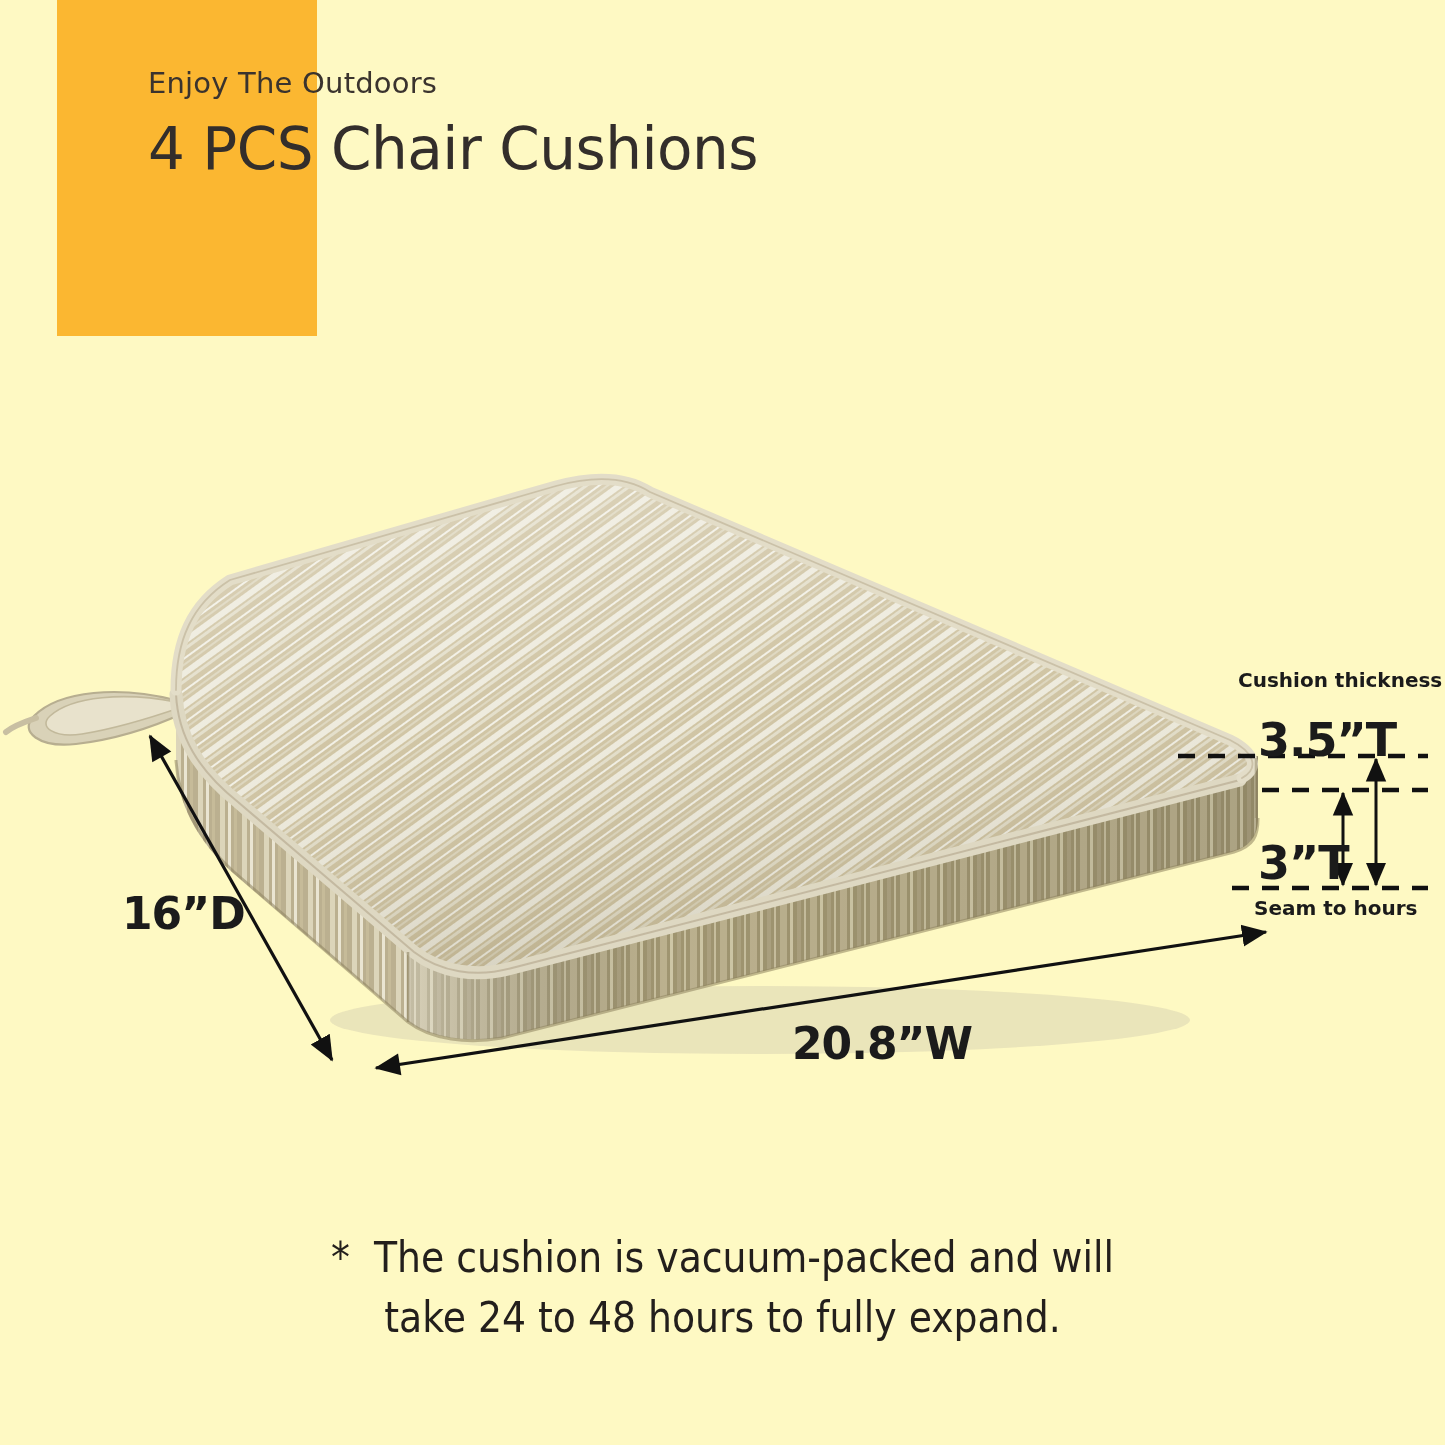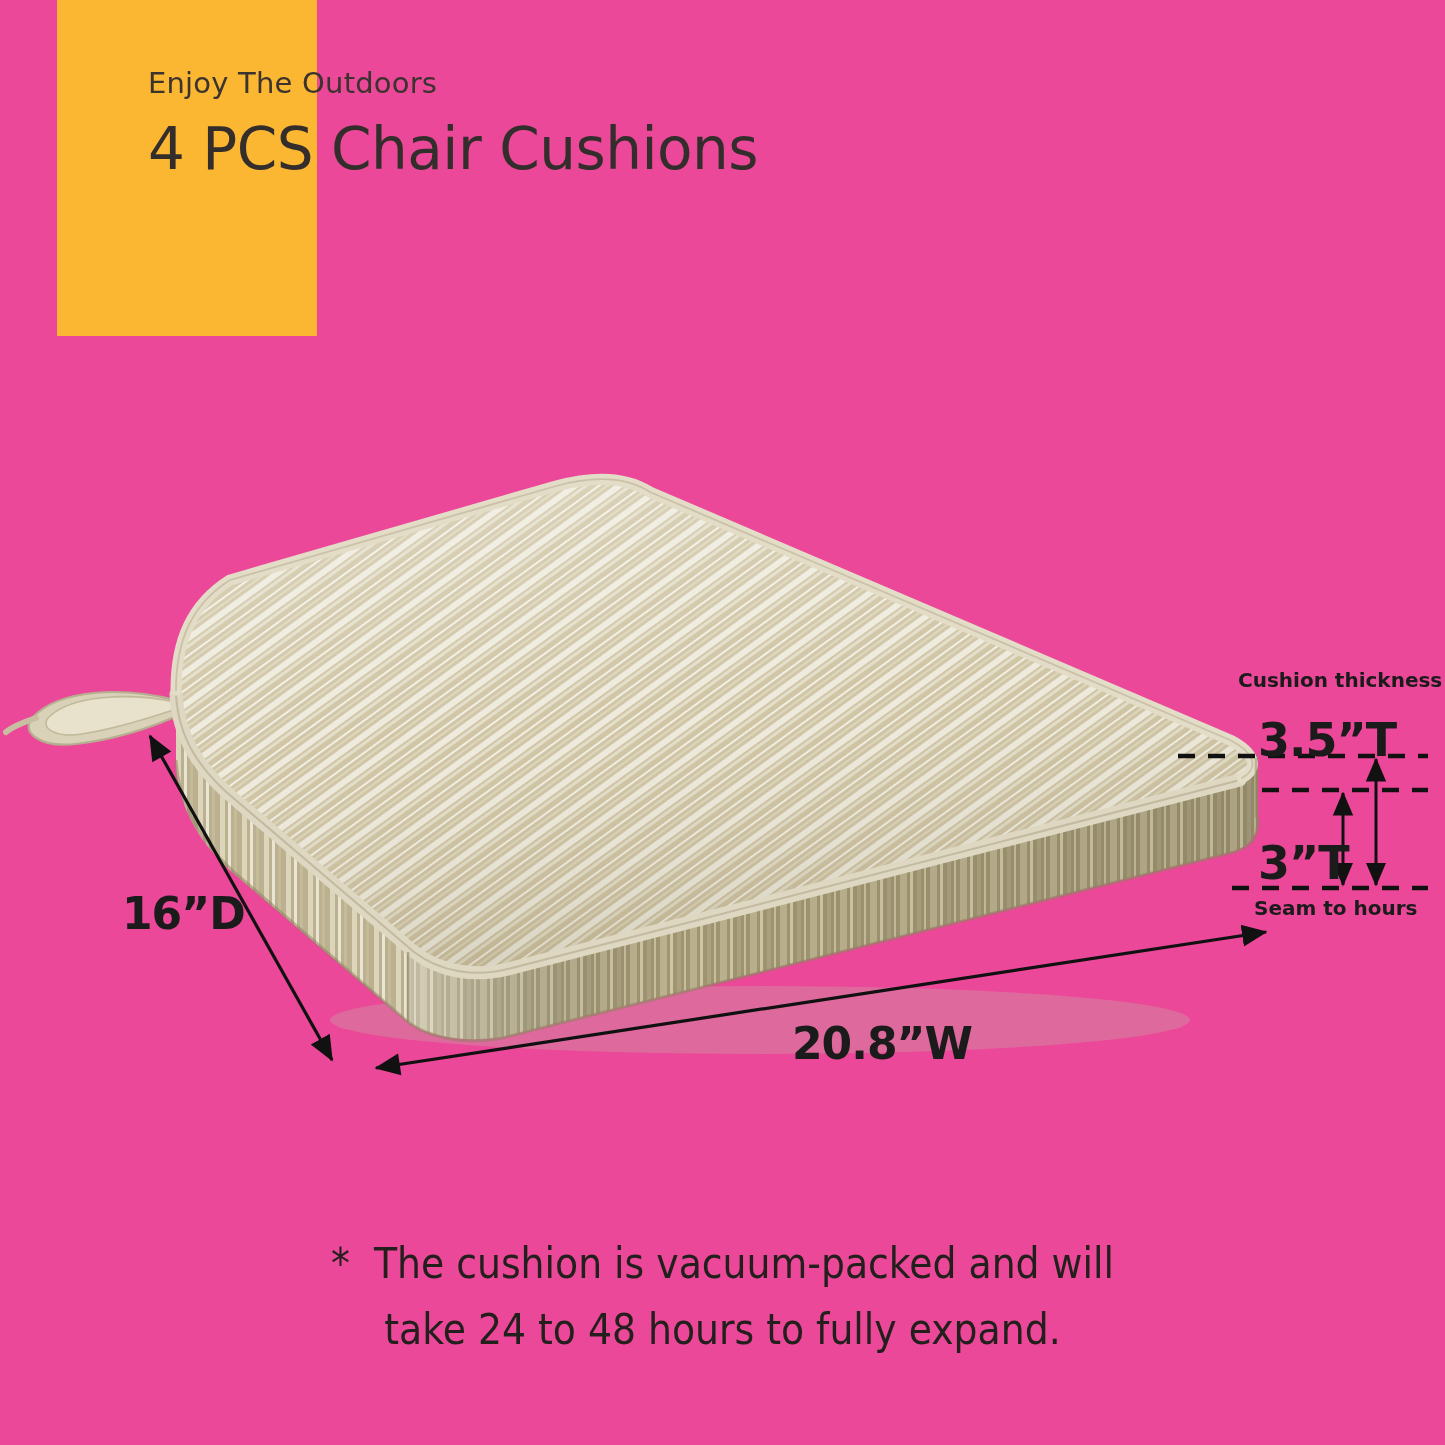--- a/index.html
+++ b/index.html
@@ -2,21 +2,21 @@
 <html><head>
 <meta charset="utf-8">
 <style>
   * { margin:0; padding:0; box-sizing:border-box; }
   html,body { background:#ffffff; }
   body { font-family:"Liberation Sans", sans-serif; }
 
   #infographic{
     position:relative;
     width:1445px; height:1445px;
-    background:#ec4899;
+    background:#fef9c3;
     overflow:hidden;
   }
 
   
   .yellow-block{
     position:absolute; left:57px; top:0; width:260px; height:336px;
     background:#FBB731;
   }
   .header-text{
     position:absolute; left:148px; top:66px; width:1000px;
@@ -57,21 +57,21 @@
   .cap-thickness{ left:1238px; top:668px; }
   .cap-seam     { left:1254px; top:896px; }
 
   
   .footnote{
     position:absolute; left:0; top:1228px; width:1445px;
     text-align:center;
     font-family:"DejaVu Sans Condensed","DejaVu Sans", sans-serif;
     font-size:42px; line-height:1.42; color:#231F1C;
   }
-  .footnote .ln{ display:block;margin-top:6px; }
+  .footnote .ln{ display:block; }
 </style>
 </head>
 <body>
 
 <div id="infographic">
 
   <div class="yellow-block"></div>
 
   <div class="header-text">
     <div class="eyebrow">Enjoy The Outdoors</div>

